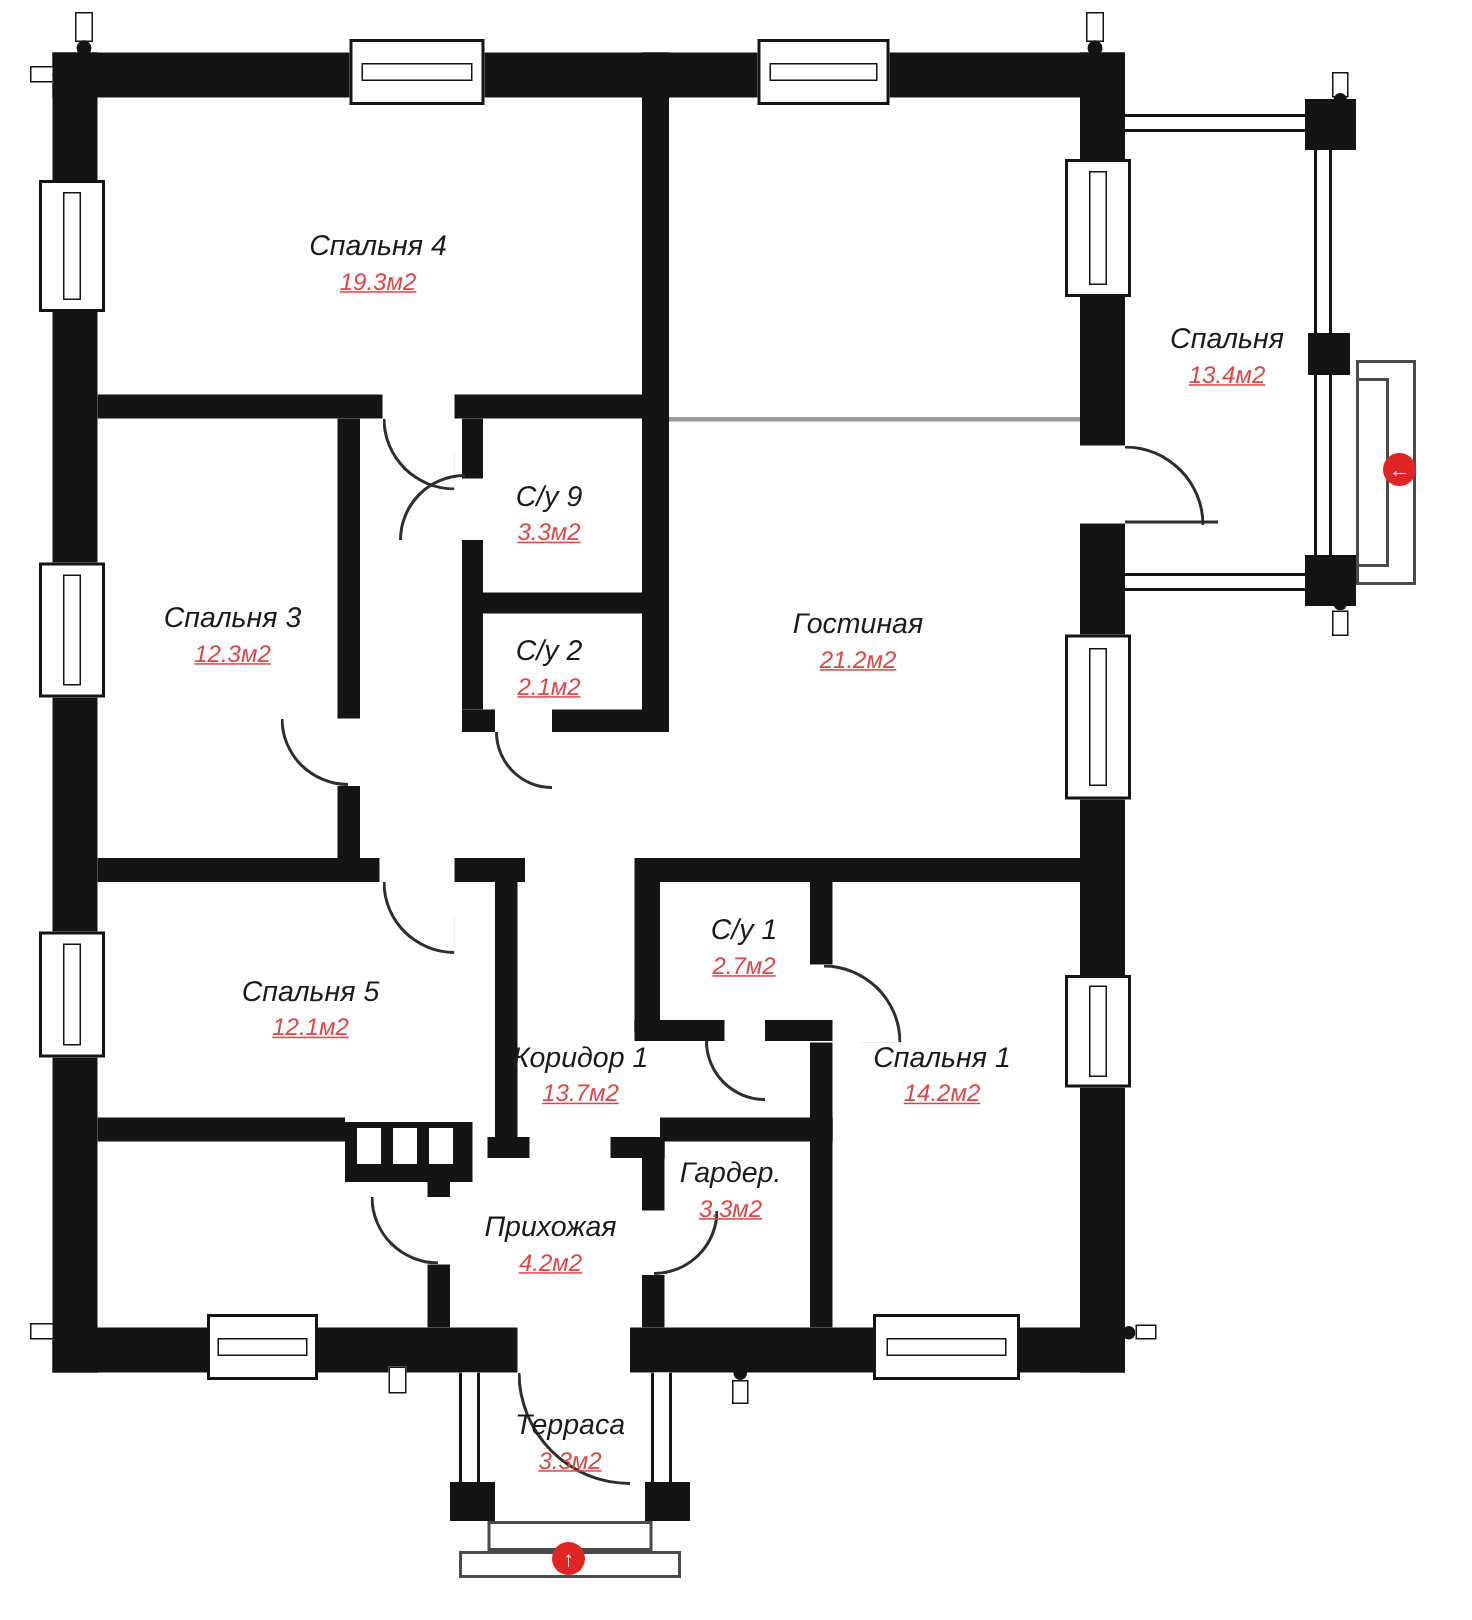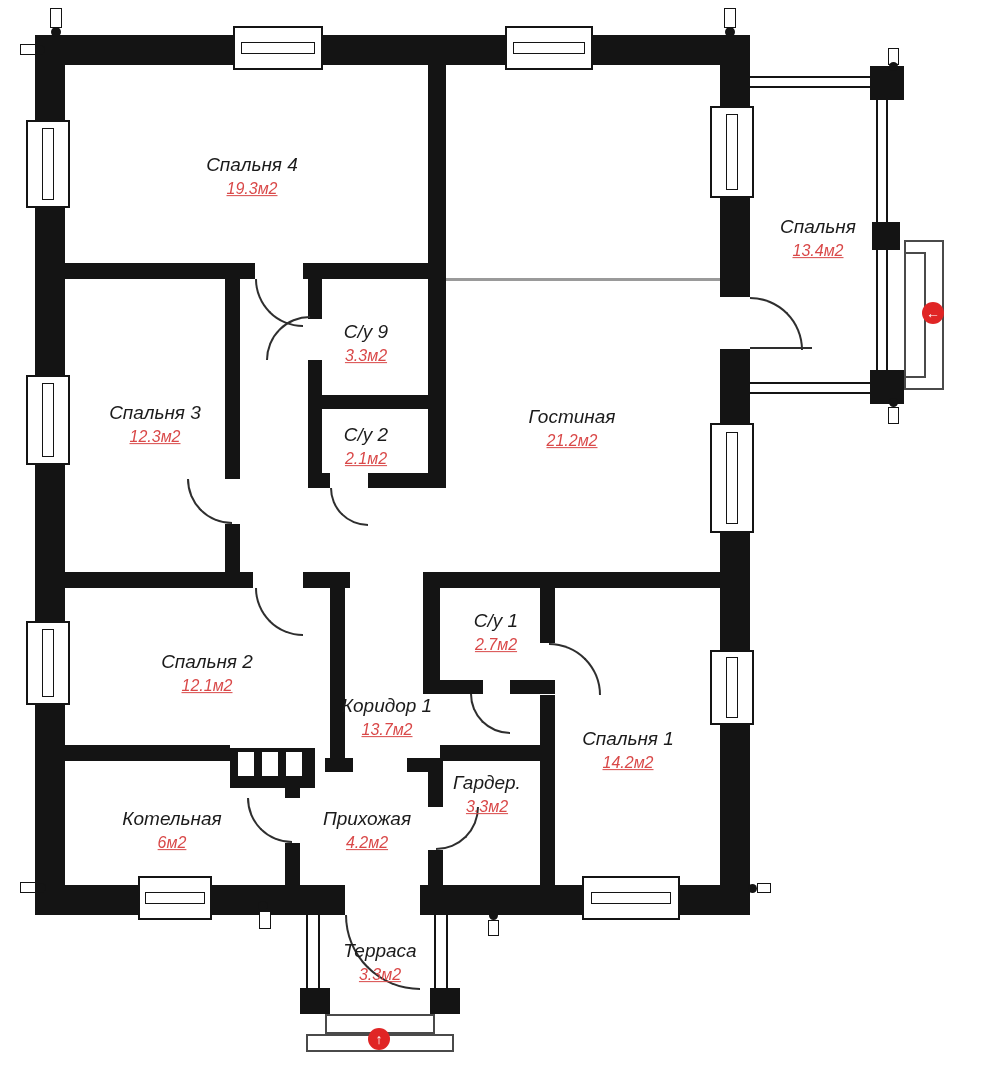--- a/index.html
+++ b/index.html
@@ -182,38 +182,34 @@
   </div>
   <div class="rlabel" style="left:366px;top:446px">
     <div class="rname">С/у 2</div>
     <div class="rarea">2.1м2</div>
   </div>
   <div class="rlabel" style="left:572px;top:428px">
     <div class="rname">Гостиная</div>
     <div class="rarea">21.2м2</div>
   </div>
   <div class="rlabel" style="left:207px;top:673px">
-    <div class="rname">Спальня 2</div>
+    <div class="rname">Спальня 5</div>
     <div class="rarea">12.1м2</div>
   </div>
   <div class="rlabel" style="left:496px;top:632px">
     <div class="rname">С/у 1</div>
     <div class="rarea">2.7м2</div>
   </div>
   <div class="rlabel" style="left:387px;top:717px">
     <div class="rname">Коридор 1</div>
     <div class="rarea">13.7м2</div>
   </div>
-  <div class="rlabel" style="left:628px;top:750px">
+  <div class="rlabel" style="left:628px;top:717px">
     <div class="rname">Спальня 1</div>
     <div class="rarea">14.2м2</div>
-  </div>
-  <div class="rlabel" style="left:172px;top:830px">
-    <div class="rname">Котельная</div>
-    <div class="rarea">6м2</div>
   </div>
   <div class="rlabel" style="left:367px;top:830px">
     <div class="rname">Прихожая</div>
     <div class="rarea">4.2м2</div>
   </div>
   <div class="rlabel" style="left:487px;top:794px">
     <div class="rname">Гардер.</div>
     <div class="rarea">3.3м2</div>
   </div>
   <div class="rlabel" style="left:380px;top:962px">

